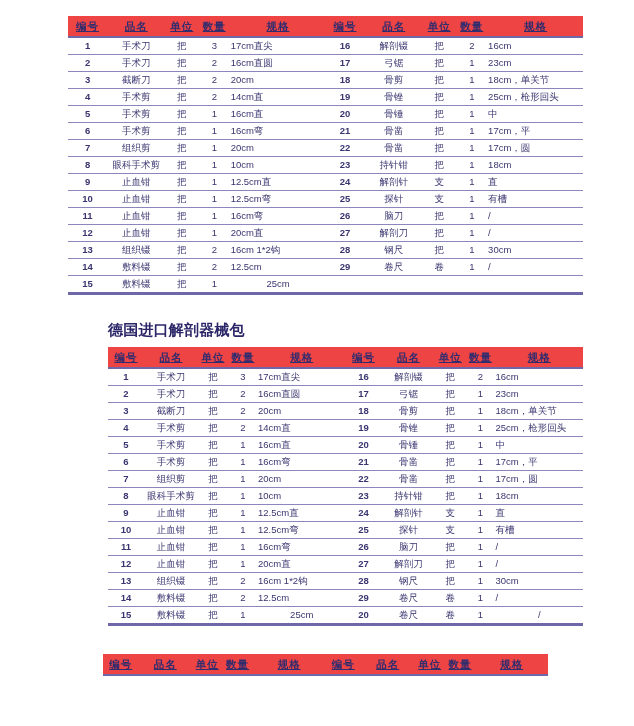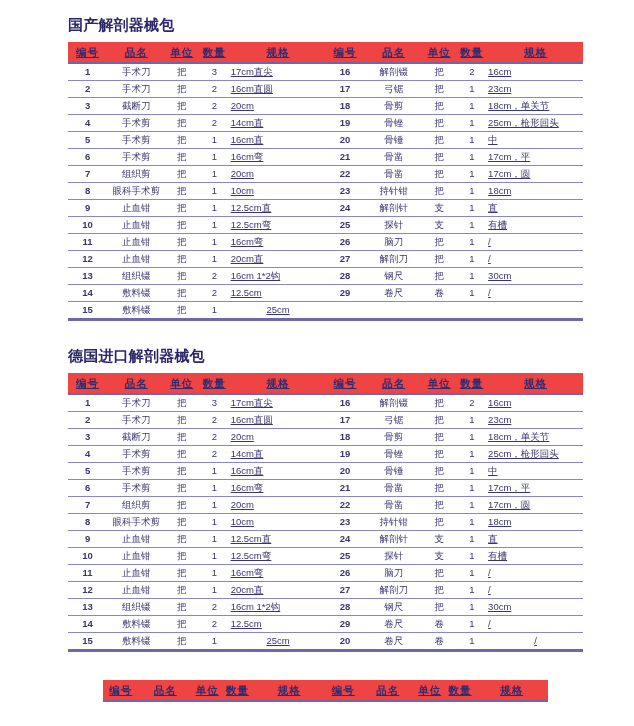--- a/index.html
+++ b/index.html
@@ -17,21 +17,21 @@
   .page {
     position: relative;
     width: 634px;
     height: 726px;
     box-sizing: border-box;
   }
   .section {
     margin: 0;
   }
   .sec1 { padding-top: 16px; }
-  .sec2 { padding-top: 26px; }
+  .sec2 { padding-top: 26px; padding-left: 40px; }
   .sec3 { padding-top: 28px; }
 
   .sec-title {
     font-size: 15px;
     font-weight: bold;
     color: #2b2668;
     letter-spacing: 0.2px;
     padding-left: 68px;
     padding-bottom: 8px;
     line-height: 18px;
@@ -81,21 +81,21 @@
   }
   td.c-no {
     text-align: center;
     font-weight: bold;
     color: #3b3596;
     font-size: 10.5px;
   }
   td.c-name { text-align: center; margin-left: 28px; }
   td.c-unit { text-align: center; }
   td.c-qty  { text-align: center; }
-  td.c-spec { text-align: left; padding-left: 6px; text-decoration: underline; }
+  td.c-spec { text-align: left; padding-left: 6px; }
   td.c-empty { border-bottom: none !important; }
 
   .tbl-foot {
     height: 3px;
     background: #6e67a8;
     margin-top: 0px;
   }
 
   
   col.w-no   { width: 9.1%; }
@@ -109,21 +109,20 @@
   .sec3 col.w-unit { width: 8.2%; }
   .sec3 col.w-qty  { width: 8.2%; }
   .sec3 col.w-spec { width: 19.6%; }
 </style>
 </head>
 <body>
 
 <div class="page">
 
   <div class="section sec1">
-    <div class="sec-title">国产解剖器械包</div>
     <div class="tbl-wrap">
       <table class="grid">
         <colgroup>
           <col class="w-no">
             <col class="w-name">
             <col class="w-unit">
             <col class="w-qty">
             <col class="w-spec">
           <col class="w-no">
             <col class="w-name">

